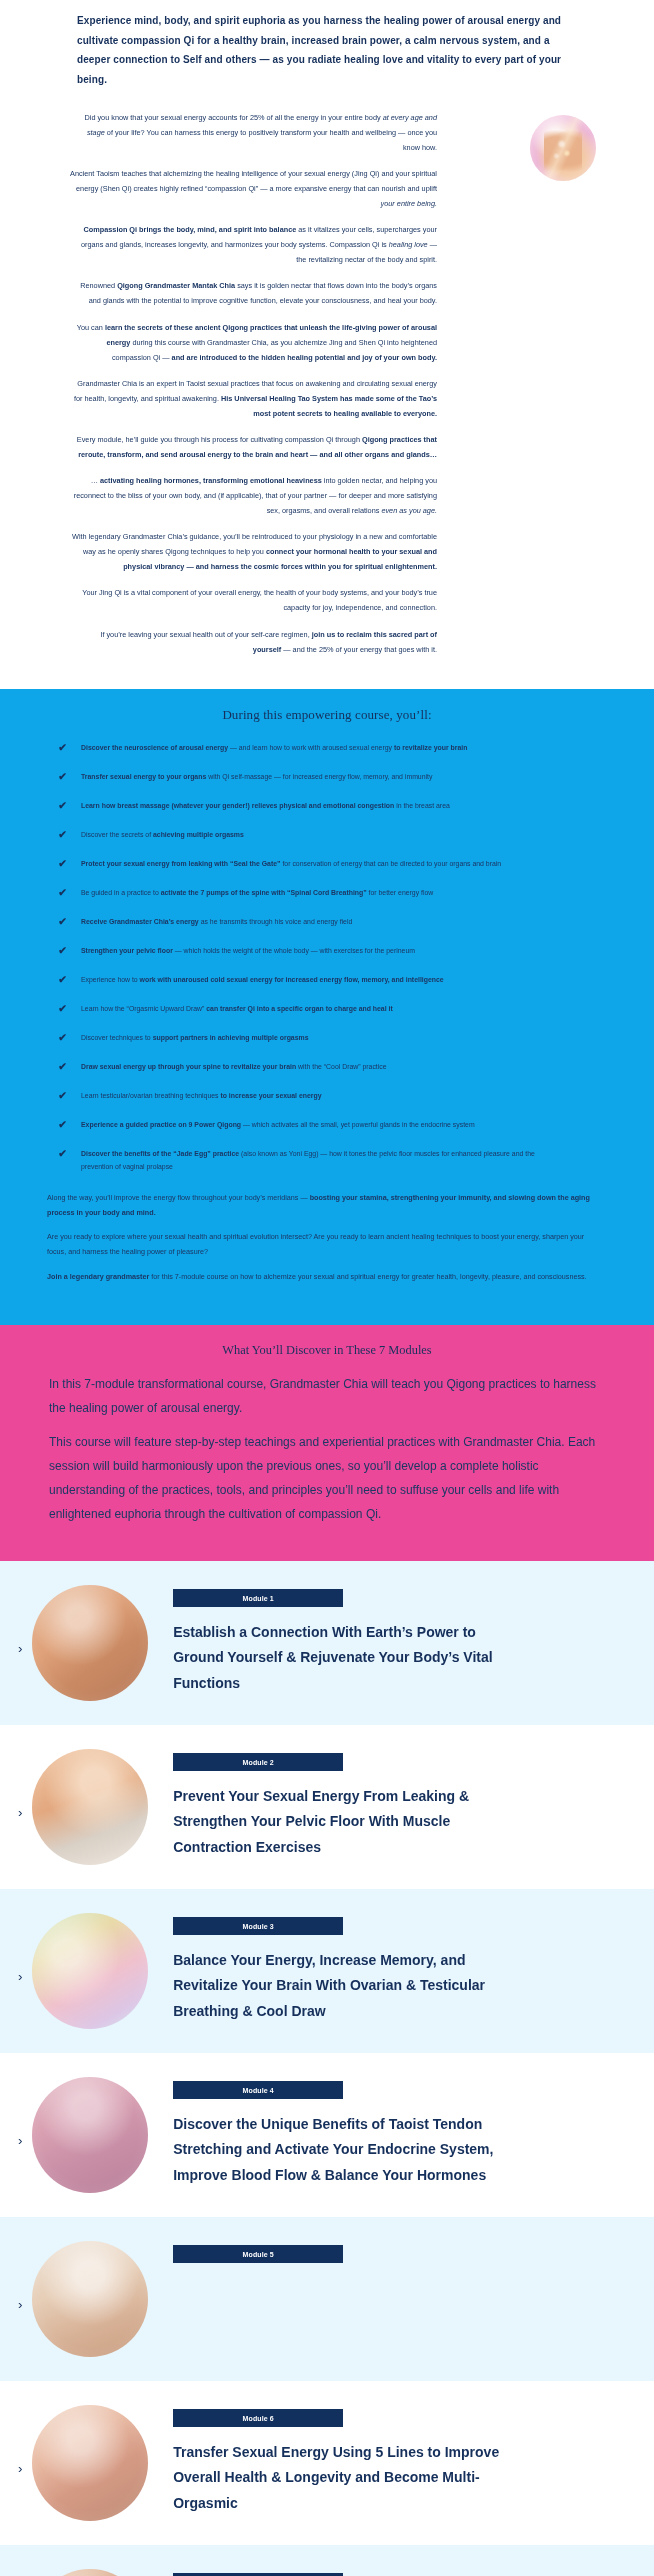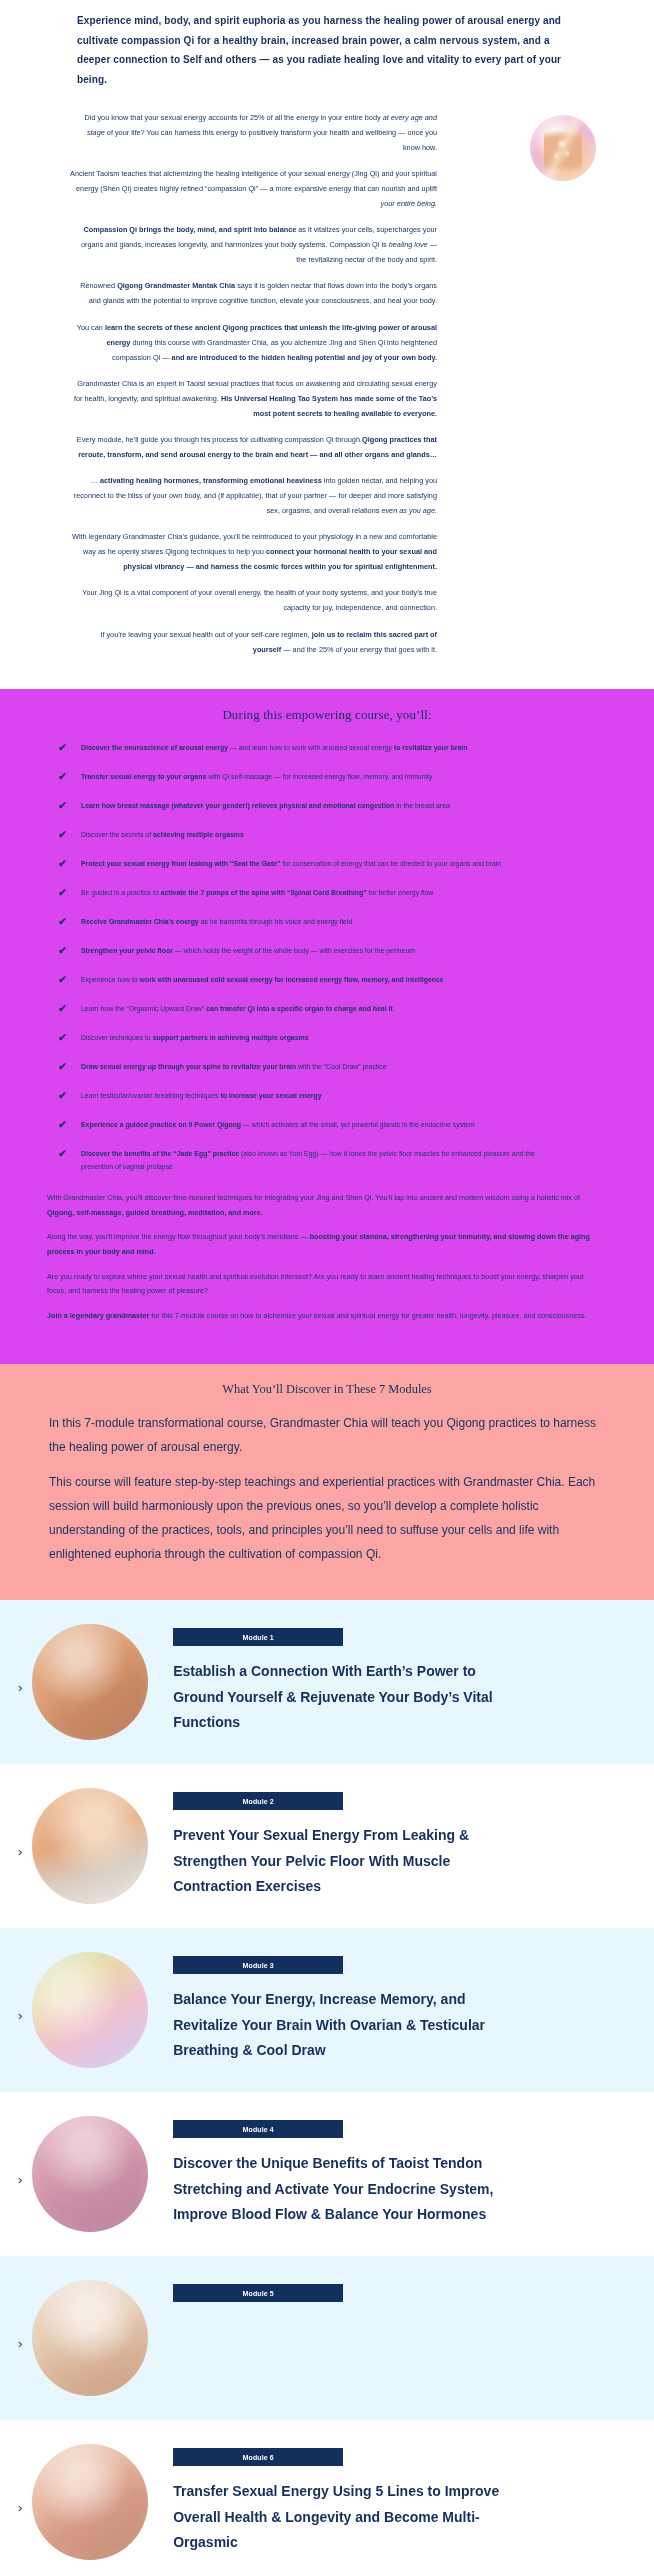--- a/index.html
+++ b/index.html
@@ -71,21 +71,21 @@
     width:38px; height:43px;
     background:
       radial-gradient(ellipse at 30% 50%, #e8b089 0 46%, rgba(232,176,137,0) 70%),
       radial-gradient(ellipse at 70% 50%, #e8b089 0 46%, rgba(232,176,137,0) 70%);
     filter:blur(0.2px);
     opacity:.95;
   }
 
   
   .cream {
-    background:#d946ef;
+    background:#0ea5e9;
     padding: 17.5px 0 31px 0;
   }
   .cream h2 {
     text-align:center;
     font-family:"Liberation Serif", serif;
     font-size:13px;
     font-weight:400;
     color:#16305c;
     letter-spacing:0.1px;
     margin-bottom:18.5px;
@@ -118,21 +118,21 @@
     font-size:7.2px;
     line-height:2.0;
     color:#1c3764;
     margin-bottom:10.3px;
     max-width:546px;
   }
   .cream .tail p b { font-weight:700; }
 
   
   .discover {
-    background:#fca5a5;
+    background:#ec4899;
     padding: 17.5px 49px 24px 49px;
     text-align:center;
   }
   .discover h2 {
     font-family:"Liberation Serif", serif;
     font-size:12.4px;
     font-weight:400;
     margin-bottom:14.4px;
     color:#16305c;
   }
@@ -312,21 +312,20 @@
         <div class="chk-row">
           <div class="chk-mark">✔</div>
           <div class="chk-text"><b>Experience a guided practice on 9 Power Qigong</b> — which activates all the small, yet powerful glands in the endocrine system</div>
         </div>
         <div class="chk-row">
           <div class="chk-mark">✔</div>
           <div class="chk-text"><b>Discover the benefits of the “Jade Egg” practice</b> (also known as Yoni Egg) — how it tones the pelvic floor muscles for enhanced pleasure and the prevention of vaginal prolapse</div>
         </div>
       </div>
     <div class="tail">
-        <p>With Grandmaster Chia, you’ll discover time-honored techniques for integrating your Jing and Shen Qi. You’ll tap into ancient and modern wisdom using a holistic mix of <b>Qigong, self-massage, guided breathing, meditation, and more.</b></p>
         <p>Along the way, you’ll improve the energy flow throughout your body’s meridians — <b>boosting your stamina, strengthening your immunity, and slowing down the aging process in your body and mind.</b></p>
         <p>Are you ready to explore where your sexual health and spiritual evolution intersect? Are you ready to learn ancient healing techniques to boost your energy, sharpen your focus, and harness the healing power of pleasure?</p>
         <p><b>Join a legendary grandmaster</b> for this 7-module course on how to alchemize your sexual and spiritual energy for greater health, longevity, pleasure, and consciousness.</p>
       </div>
   </section>
 
   <section class="discover">
     <h2>What You’ll Discover in These 7 Modules</h2>
     <div>
         <p>In this 7-module transformational course, Grandmaster Chia will teach you Qigong practices to harness the healing power of arousal energy.</p>

